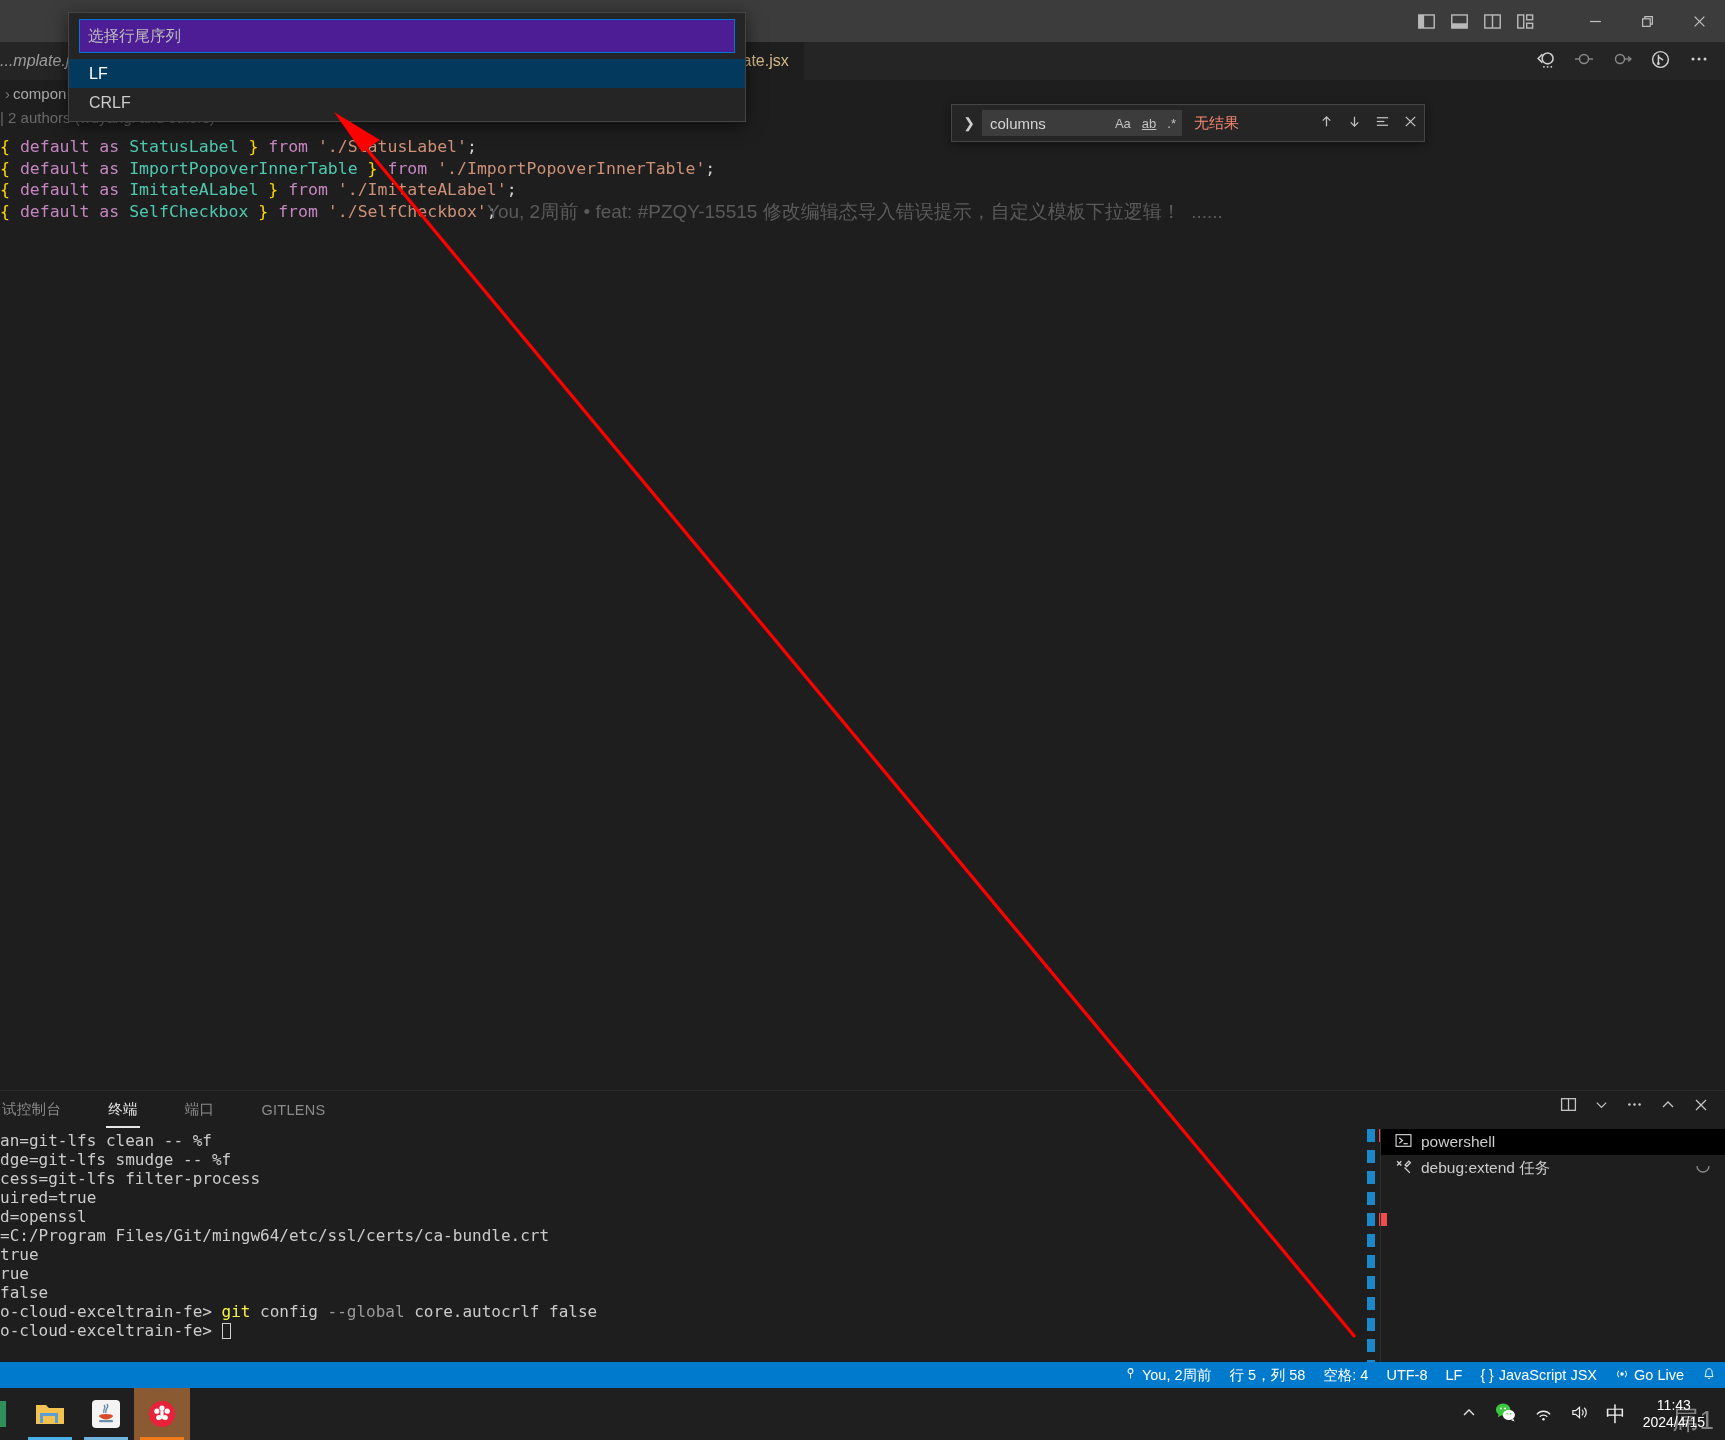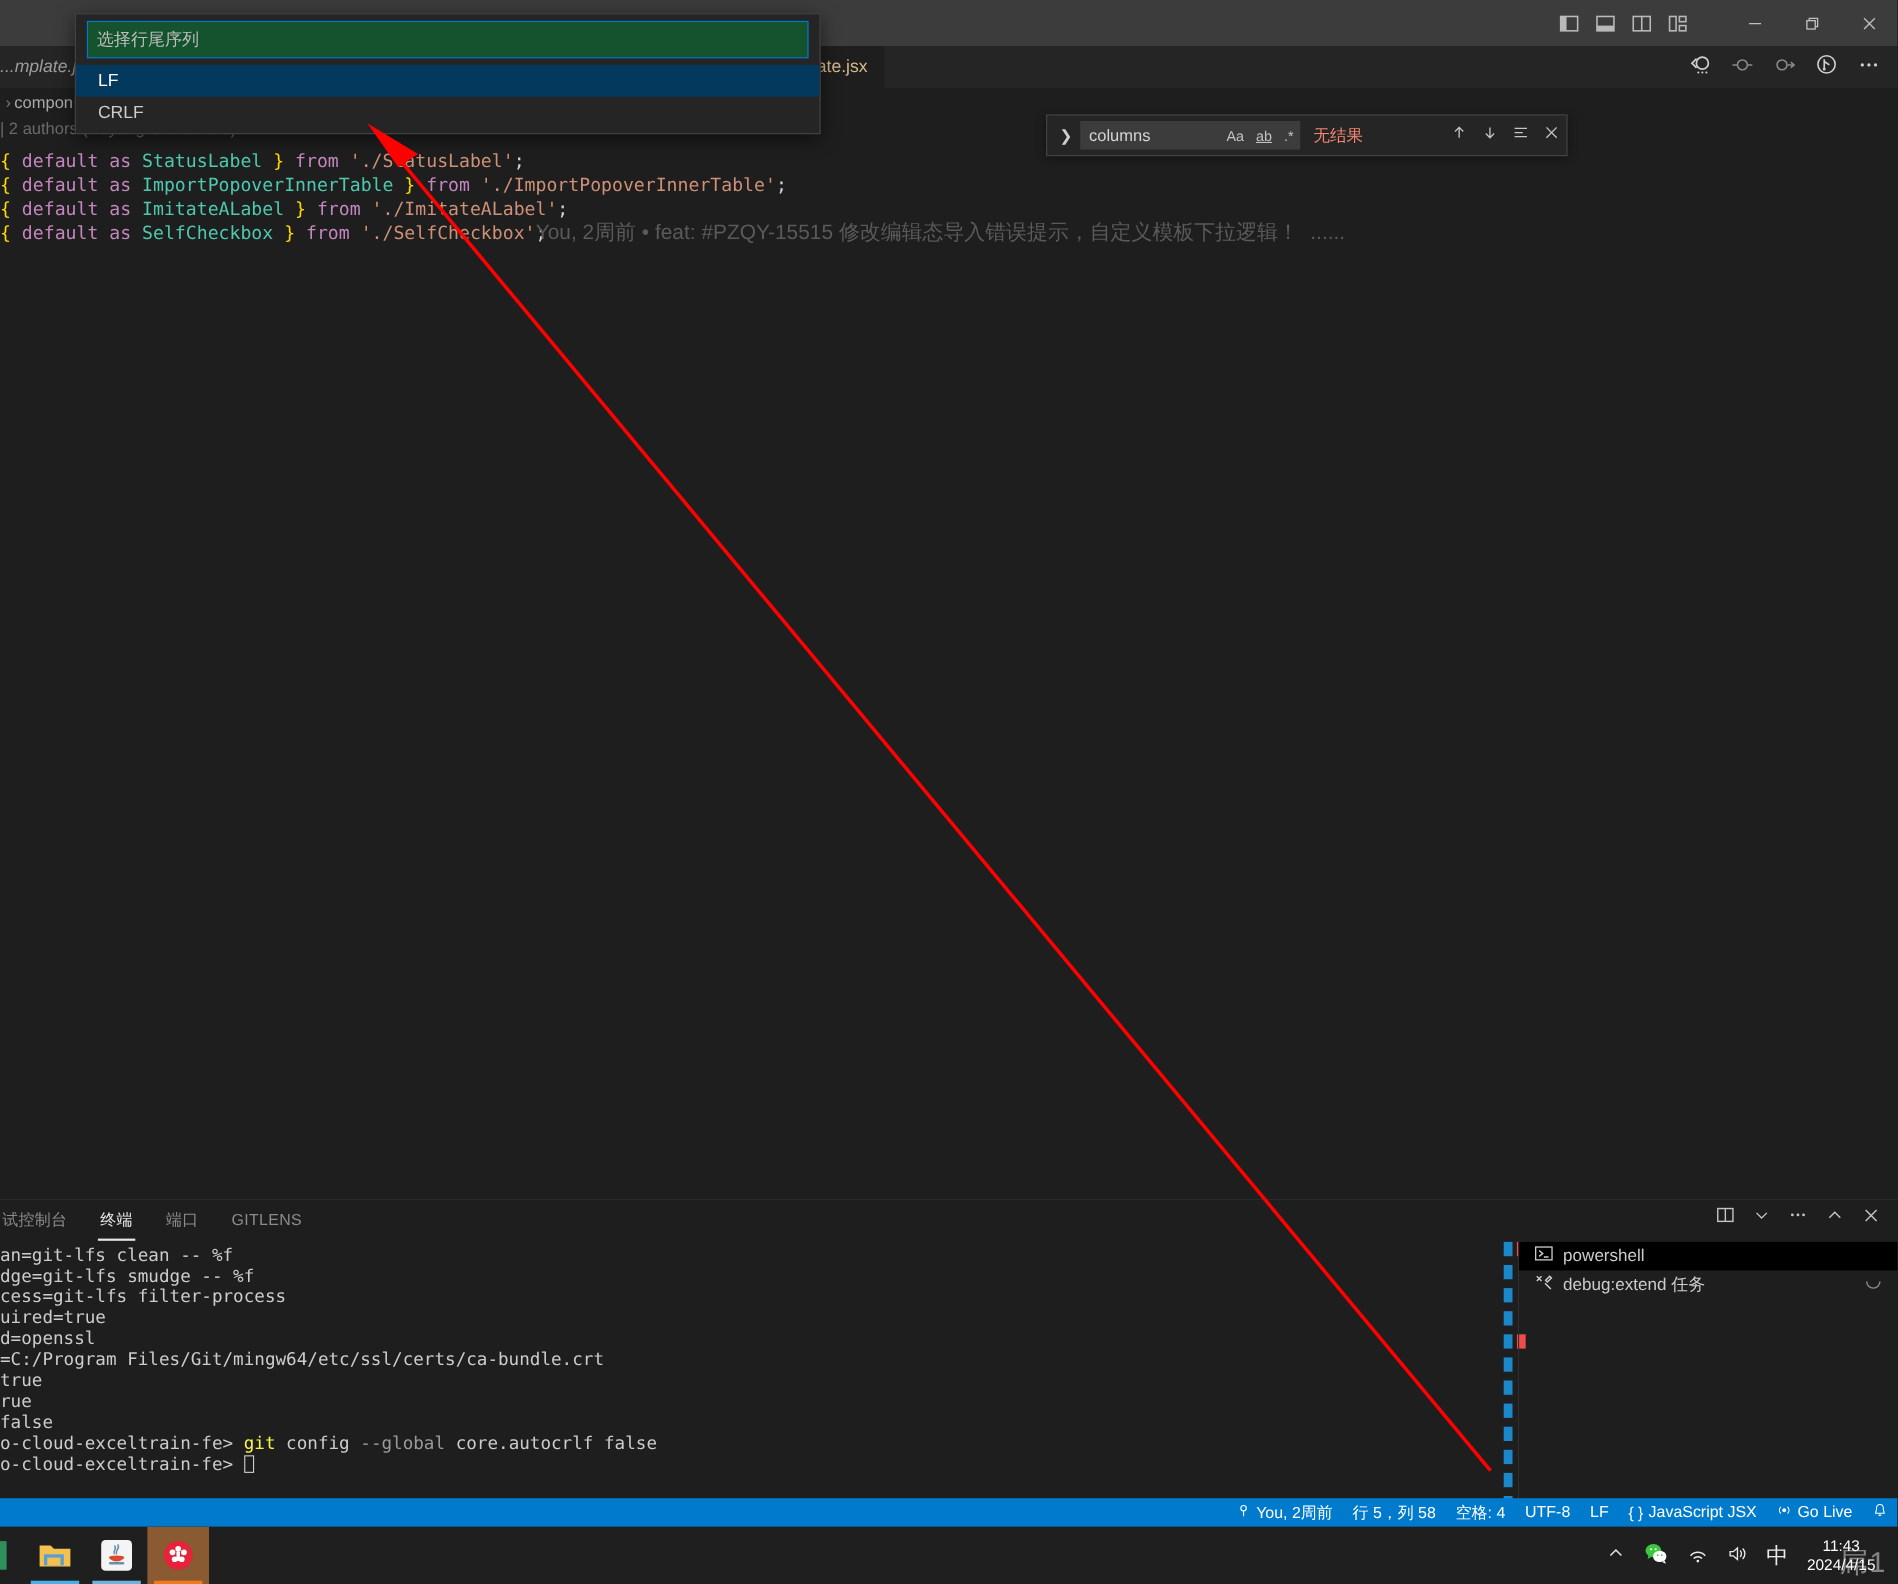--- a/index.html
+++ b/index.html
@@ -99,21 +99,21 @@
 
   
   .quickpick {
     position: absolute; top: 12px; left: 68px; width: 678px;
     background: #252526; border: 1px solid #454545;
     box-shadow: 0 4px 16px rgba(0,0,0,.55); z-index: 40;
     padding: 6px 0 0 0;
   }
   .qp-inputwrap { padding: 0 10px 6px 10px; }
   .qp-input {
-    width: 100%; height: 32px; background: #14532d;
+    width: 100%; height: 32px; background: #4c1d95;
     border: 1px solid #0078d4; color: #bdbdbd; font-size: 15.5px;
     padding: 16px 8px; display: flex; align-items: center;
   }
   .qp-list { padding-bottom: 4px; }
   .qp-row {
     height: 29px; display: flex; align-items: center;
     padding: 0 0 0 20px; font-size: 16px; color: #cccccc;
   }
   .qp-row.sel { background: #04395e; color: #ffffff; }
 
@@ -121,21 +121,21 @@
   .panel {
     position: absolute; left: 0; top: 1090px; width: 1725px; height: 275px;
     background: #1e1e1e; border-top: 1px solid #2b2b2b;
   }
   .panel-tabs {
     height: 38px; display: flex; align-items: center; gap: 26px;
     padding-left: 0px; position: relative;
   }
   .ptab {
     font-size: 14.5px; color: #8b8b8b; letter-spacing: .3px;
-    padding: 8px 2px 9px; position: relative;
+    padding: 8px 2px 9px; position: relative; margin-left: 17px;
   }
   .ptab.active { color: #e7e7e7; }
   .ptab.active::after {
     content: ""; position: absolute; left: 0; right: 0; bottom: 0;
     height: 2px; background: #e7e7e7;
   }
   .panel-actions {
     position: absolute; right: 16px; top: 5px;
     display: flex; align-items: center; gap: 17px; color: #c5c5c5;
   }

